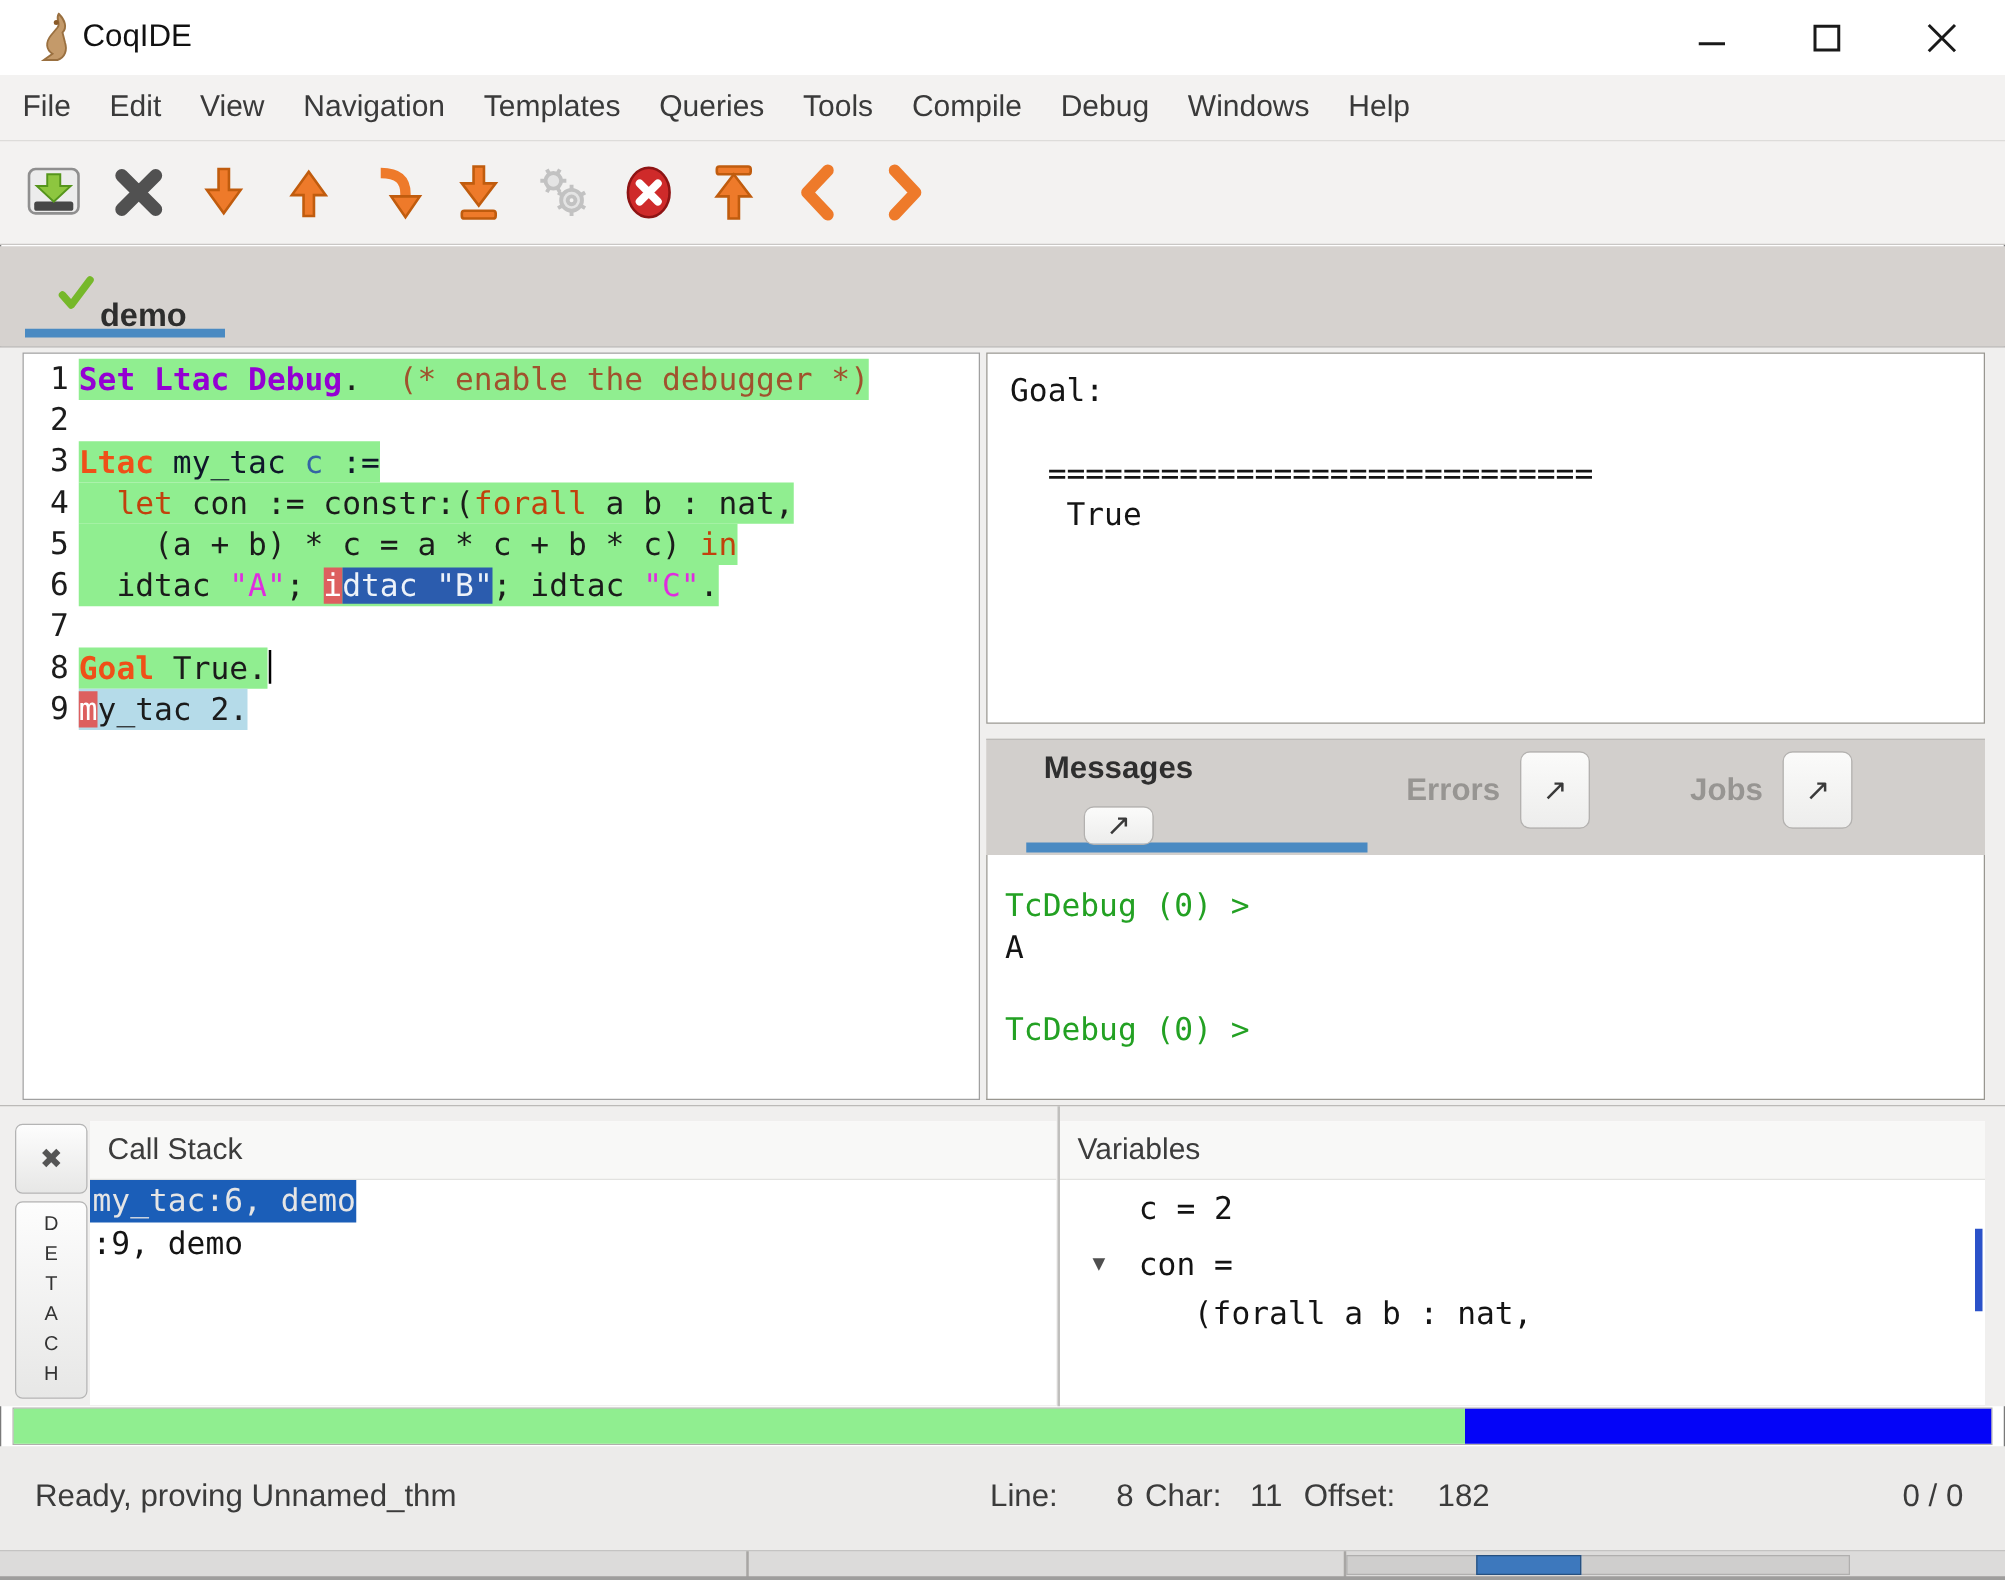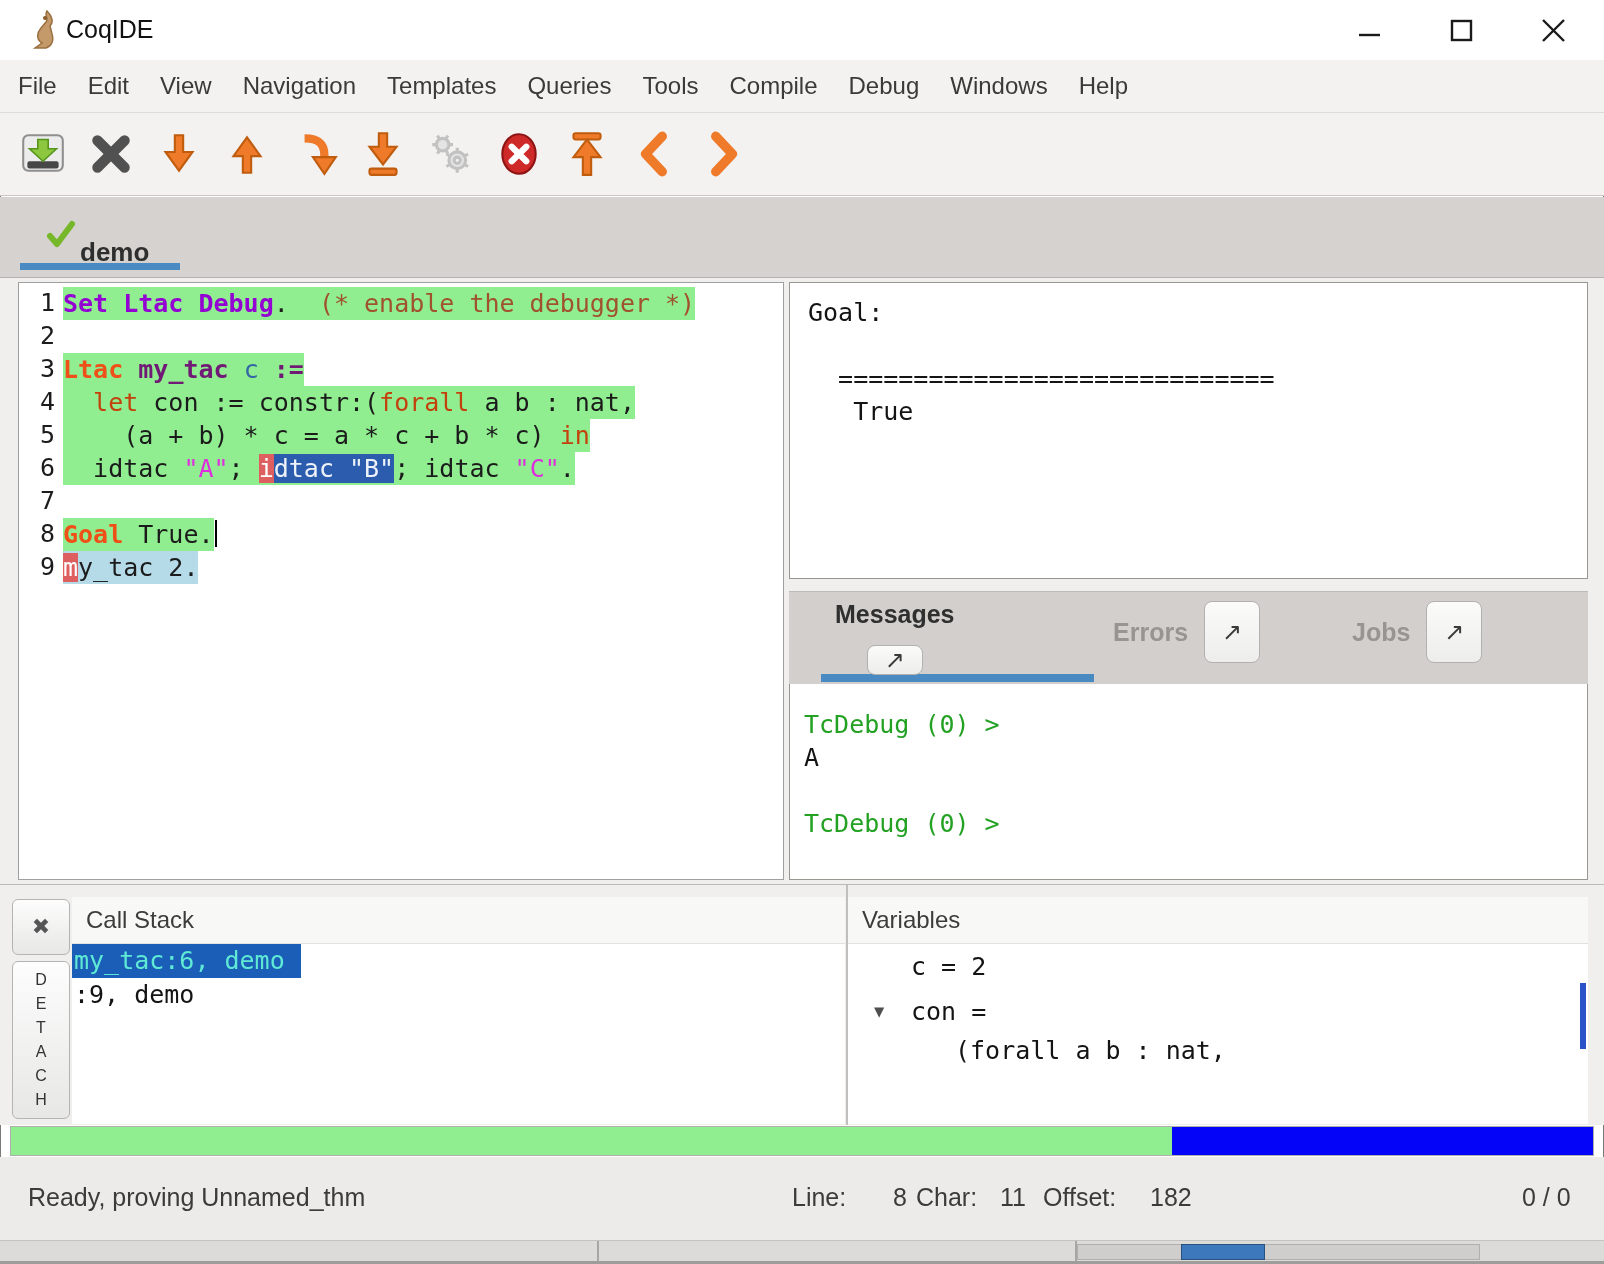--- a/index.html
+++ b/index.html
@@ -42,21 +42,21 @@
   .gutter-num{height:33px;line-height:33px;font-size:25px;color:#1c1c1c;text-align:right;padding-right:8px}
   .code-area{flex:1;padding-top:4px}
   .code-line{height:33px;line-height:33px;font-size:25px;white-space:pre}
   .hlwrap{display:inline-block}
   .hl-green{background:#90ee90}
   .hl-blue{background:#b5dbe9}
   .s-plain{color:#1b1b1b}
   .s-vernac{color:#9400d3;font-weight:bold}
   .s-comment{color:#a0522d}
   .s-ltac{color:#ef5018;font-weight:bold}
-  .s-defname{color:#701a75;font-weight:bold}
+  .s-defname{color:#0f172a;font-weight:normal}
   .s-var{color:#3465a4}
   .s-kw{color:#c2410c}
   .s-string{color:#df2cdf}
   .s-bp{background:#dd5f5f;color:#ffffff}
   .s-debug{background:#2b5cae;color:#edf2f9}
   .caret{display:inline-block;width:2px;height:27px;background:#000;vertical-align:-4px;margin-left:1px}
 
   .goalbox{position:absolute;left:789px;top:4px;width:799px;height:297px;background:#fff;border:1px solid #989690;box-sizing:border-box;padding:13px 0 0 18px}
   .goal-line{height:33px;line-height:33px;font-size:25px;color:#141414;white-space:pre}
 
@@ -75,21 +75,21 @@
 
   
   .bottomregion{position:absolute;left:0;top:884px;width:1604px;height:240px;background:#f0efee;border-top:1px solid #bcbab8}
   .sidebtn{position:absolute;left:12px;border-radius:6px;border:1px solid #b4b4b4;background:linear-gradient(#fdfdfd,#e7e7e6);padding:0}
   #cs-close{top:14px;width:58px;height:56px;font-size:22px;color:#555}
   #cs-detach{top:76px;width:58px;height:158px;display:flex;flex-direction:column;align-items:center;justify-content:center}
   #cs-detach span{font-size:16px;color:#333;line-height:24px}
   .cspanel{position:absolute;left:72px;top:12px;width:773px;height:227px;background:#fff}
   .panel-header{height:46px;line-height:46px;font-size:24px;color:#3c3c3c;padding-left:14px;background:#f8f8f7;border-bottom:1px solid #e2e2e0}
   .cs-row{height:34px;line-height:34px;font-size:25px;white-space:pre}
-  .cs-row .sel{display:inline-block;background:#1b5eb8;color:#5eead4;padding:0 16px 0 2px}
+  .cs-row .sel{display:inline-block;background:#1b5eb8;color:#e5e5e5;padding:0 0 0 2px}
   .cs-row .unsel{color:#141414;padding-left:2px}
   .vdivider{position:absolute;left:846px;top:0;width:2px;height:240px;background:#c0bfbd}
   .varpanel{position:absolute;left:848px;top:12px;width:740px;height:227px;background:#fff}
   .var-row{font-size:25px;color:#141414;white-space:pre;position:relative}
   .var-row.d1{height:45px;line-height:45px;padding-left:63px}
   .var-row.d2{height:33px;line-height:33px;padding-left:107px}
   .var-expander{position:absolute;left:26px;top:0;font-size:17px;color:#4f4f4f}
   .var-scrollthumb{position:absolute;right:2px;top:86px;width:6px;height:66px;background:#2b52c9}
 
   
@@ -237,21 +237,21 @@
       <div class="goal-line">  =============================</div>
       <div class="goal-line">   True</div>
     </div>
 
   <div class="msgtabbar" id="msgtabbar">
     <div class="mtab-underline"></div>
   <div class="mtab-group" style="left: 46px; flex-direction: column;">
         <span class="mtab-label active">Messages</span>
         <button class="detach-btn"><span>↗</span></button>
       </div>
-      <div class="mtab-group" style="left: 324px;">
+      <div class="mtab-group" style="left: 336px;">
         <span class="mtab-label inactive">Errors</span>
         <button class="detach-btn"><span>↗</span></button>
       </div>
       <div class="mtab-group" style="left: 563px;">
         <span class="mtab-label inactive">Jobs</span>
         <button class="detach-btn"><span>↗</span></button>
       </div>
     </div>
 
   <div class="msgbox mono" id="msgbox">

